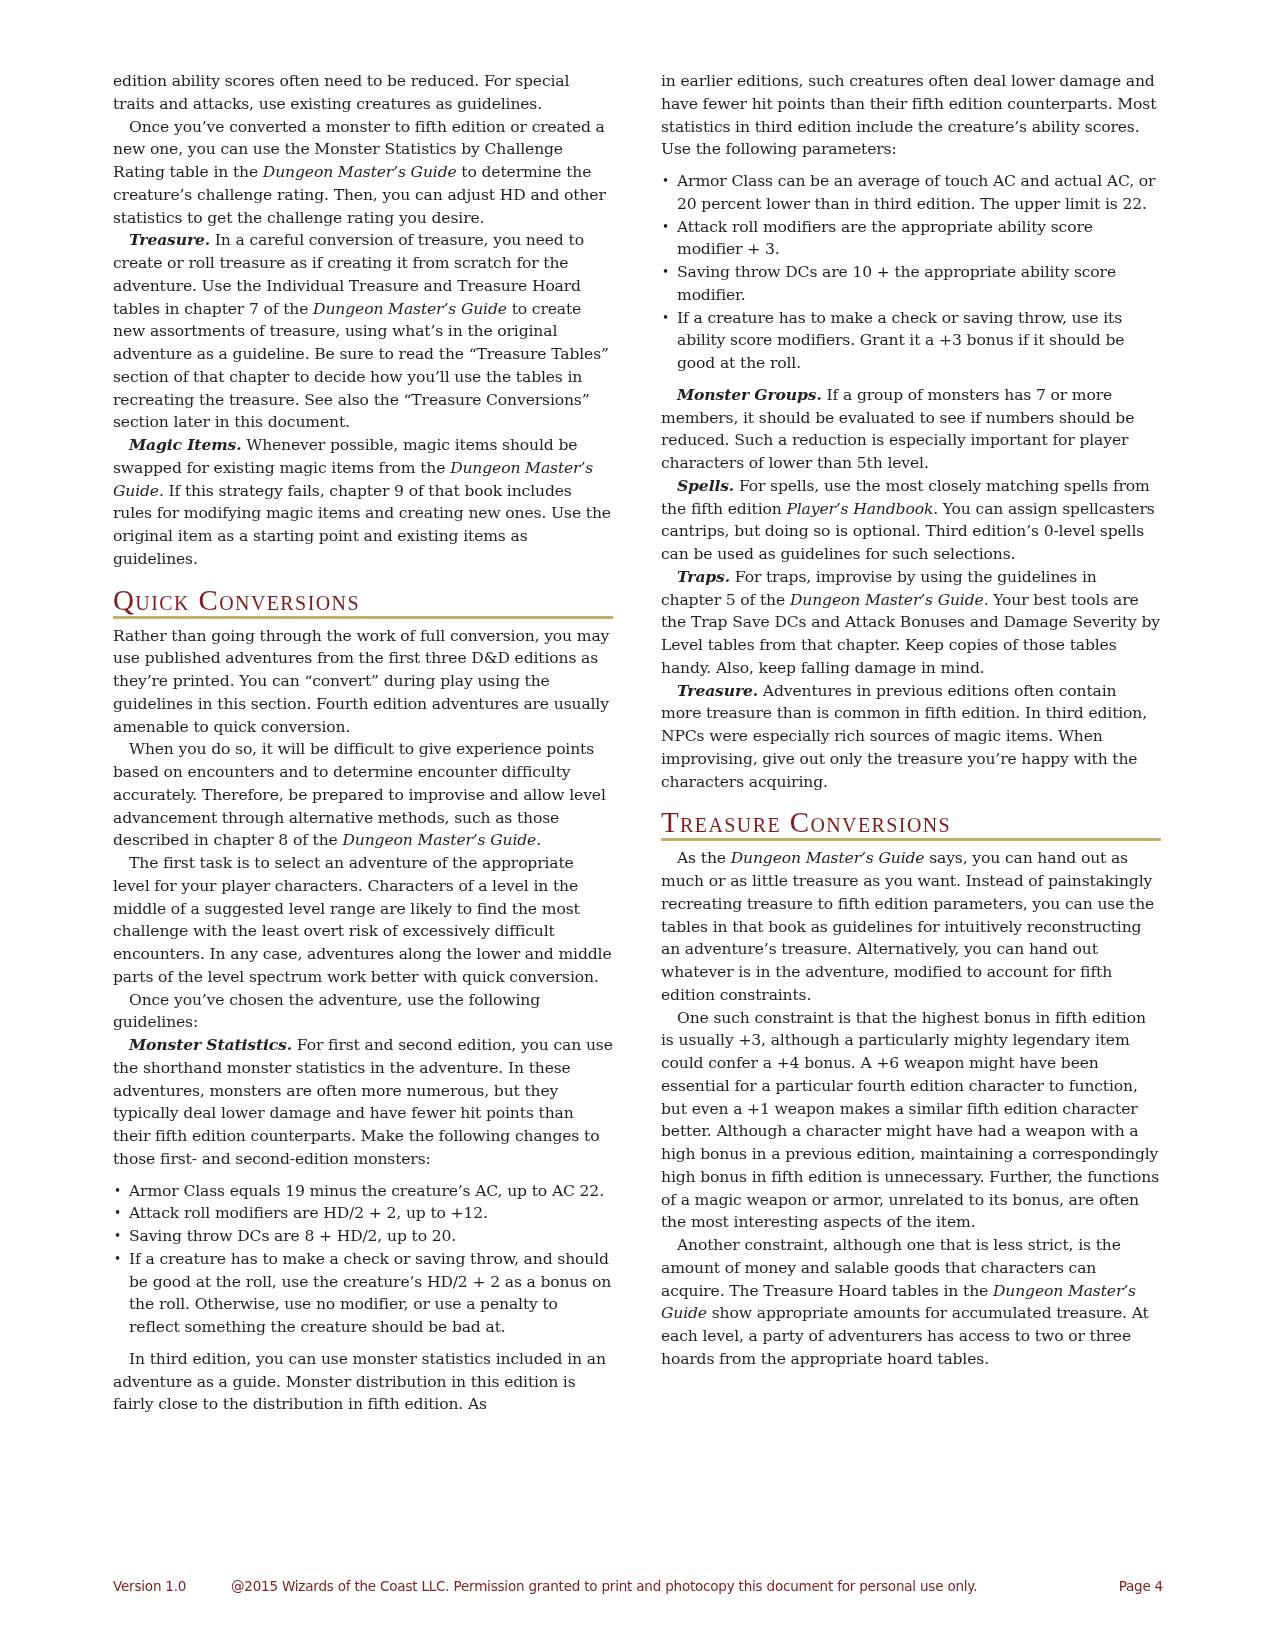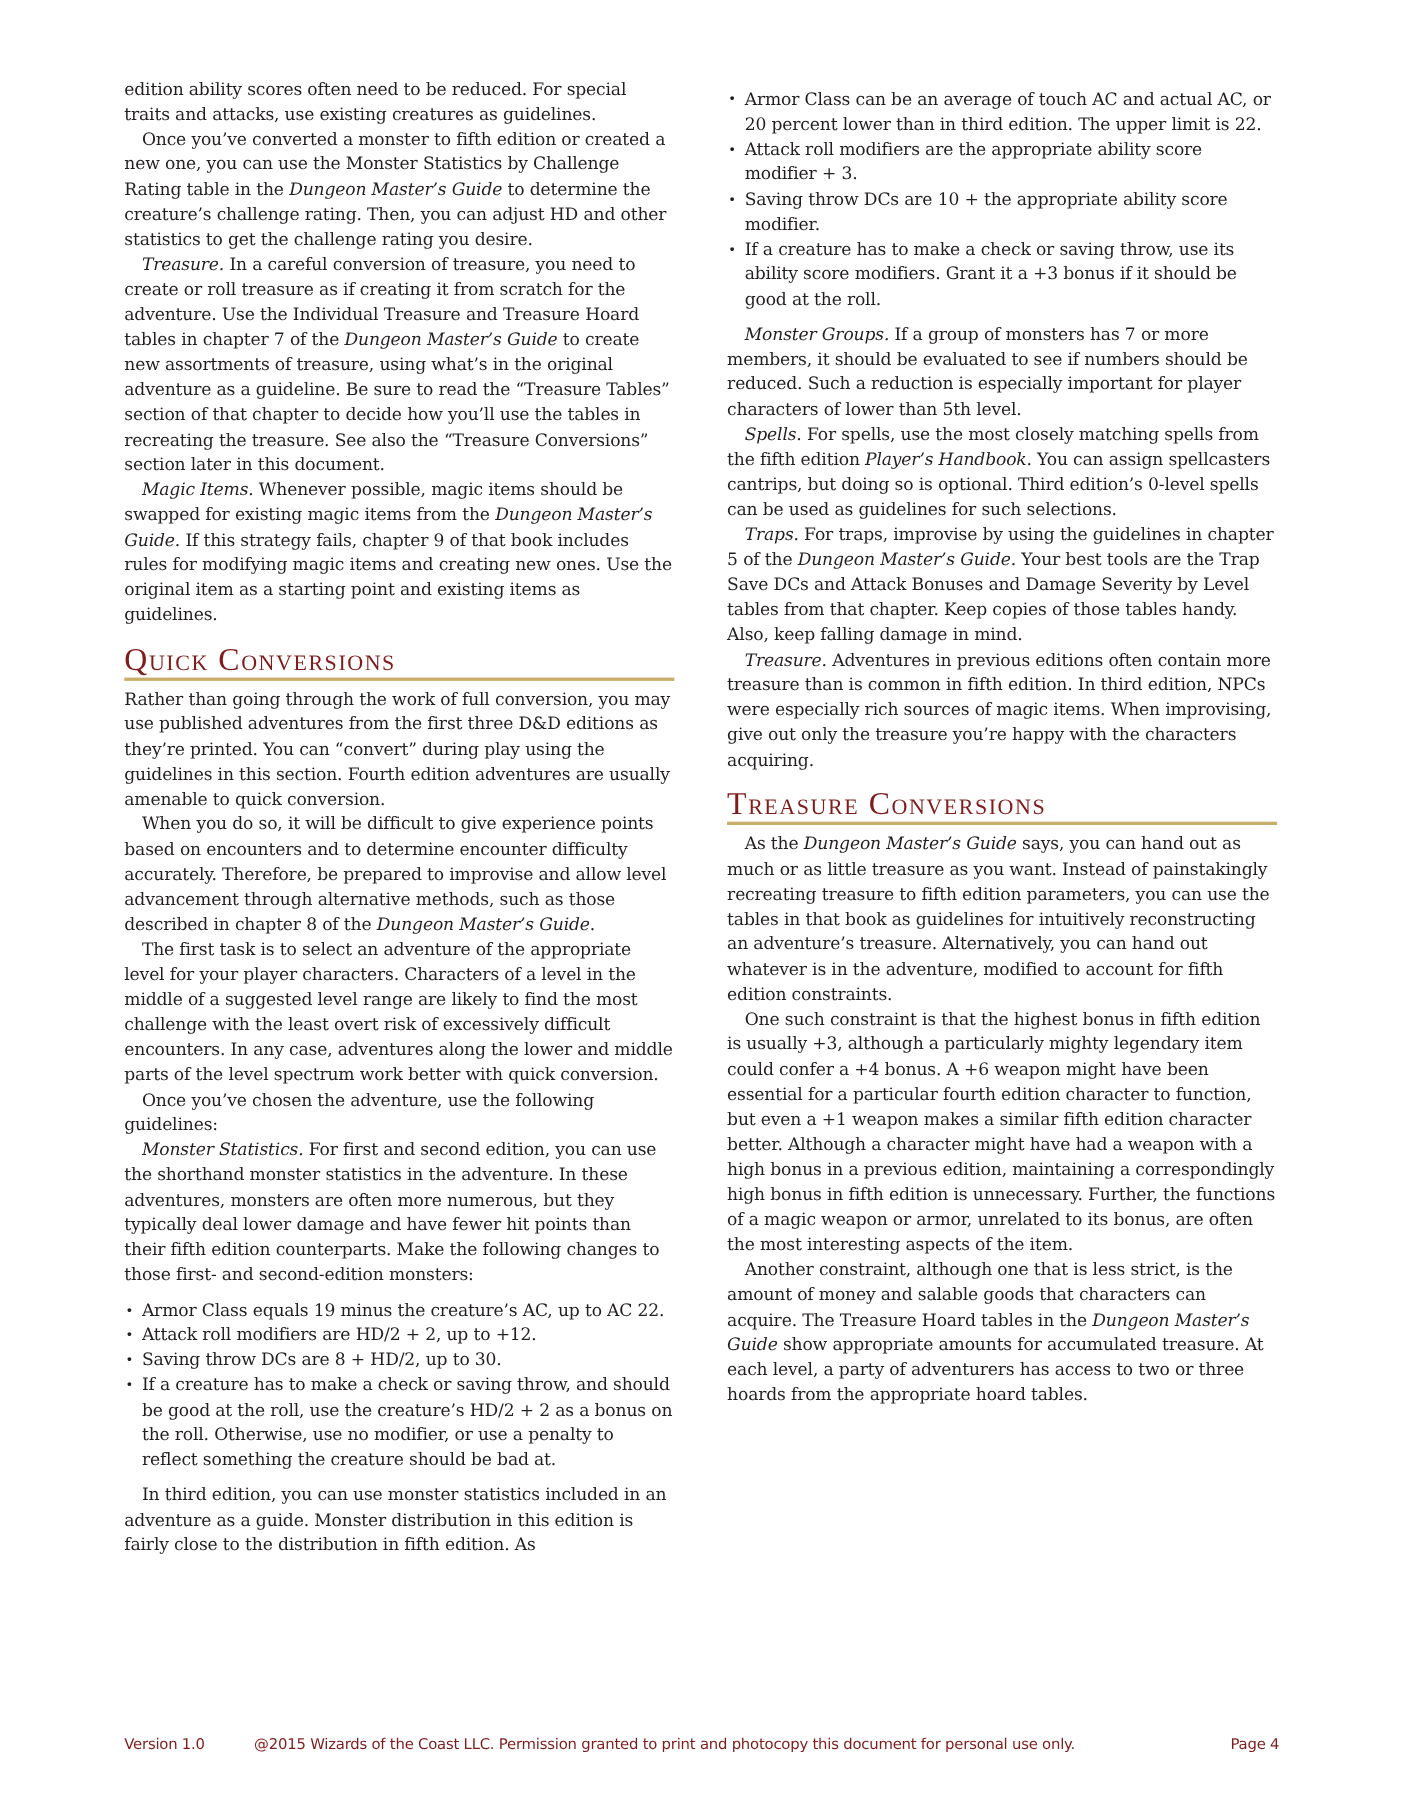--- a/index.html
+++ b/index.html
@@ -5,21 +5,21 @@
   html, body { margin: 0; padding: 0; background: #ffffff; }
   body { width: 1275px; height: 1650px; position: relative; overflow: hidden; }
   .page { position: absolute; left: 0; top: 0; width: 1043px; height: 1650px; }
   .col { position: absolute; top: 70px; width: 500px;
          font-family: "DejaVu Serif", "Liberation Serif", serif;
          font-size: 15.6px; line-height: 22.75px; color: #231f20; letter-spacing: -0.15px; }
   .col.left { left: 113px; }
   .col.right { left: 661px; }
   p { margin: 0; }
   p.ind { text-indent: 16px; }
-  b.run { font-weight: normal; font-style: italic; }
+  b.run { font-weight: bold; font-style: italic; }
   i { font-style: italic; }
   ul { margin: 9px 0 9px 0; padding: 0; list-style: none; }
   ul li { position: relative; padding-left: 16px; }
   ul li::before { content: "•"; position: absolute; left: 1px; top: 0; font-size: 12px; }
   h2 { margin: 14px 0 6px 0; padding: 0 0 1px 0;
        font-family: "Liberation Serif", "DejaVu Serif", serif; font-weight: normal;
        font-variant: small-caps; font-size: 29px; line-height: 30px; letter-spacing: 1.4px;
        color: #7f1d1d; border-bottom: 3px solid #c9ad6a; }
   .footer { position: absolute; top: 1578px; left: 113px; width: 1050px; height: 20px;
             font-family: "DejaVu Sans", "Liberation Sans", sans-serif; font-size: 13.5px;
@@ -42,27 +42,28 @@
     <h2>Quick Conversions</h2>
 
     <p>Rather than going through the work of full conversion, you may use published adventures from the first three D&amp;D editions as they’re printed. You can “convert” during play using the guidelines in this section. Fourth edition adventures are usually amenable to quick conversion.</p>
     <p class="ind"><span>When you do so, it will be difficult to give experience points based on encounters and to determine encounter difficulty accurately. Therefore, be prepared to improvise and allow level advancement through alternative methods, such as those described in chapter 8 of the </span><i>Dungeon Master’s Guide</i><span>.</span></p>
     <p class="ind">The first task is to select an adventure of the appropriate level for your player characters. Characters of a level in the middle of a suggested level range are likely to find the most challenge with the least overt risk of excessively difficult encounters. In any case, adventures along the lower and middle parts of the level spectrum work better with quick conversion.</p>
     <p class="ind">Once you’ve chosen the adventure, use the following guidelines:</p>
     <p class="ind"><b class="run">Monster Statistics.</b><span> For first and second edition, you can use the shorthand monster statistics in the adventure. In these adventures, monsters are often more numerous, but they typically deal lower damage and have fewer hit points than their fifth edition counterparts. Make the following changes to those first- and second-edition monsters:</span></p>
     <ul>
       <li>Armor Class equals 19 minus the creature’s AC, up to AC 22.</li>
       <li>Attack roll modifiers are HD/2 + 2, up to +12.</li>
-      <li>Saving throw DCs are 8 + HD/2, up to 30.</li>
+      <li>Saving throw DCs are 8 + HD/2, up to 20.</li>
       <li>If a creature has to make a check or saving throw, and should be good at the roll, use the creature’s HD/2 + 2 as a bonus on the roll. Otherwise, use no modifier, or use a penalty to reflect something the creature should be bad at.</li>
     </ul>
     <p class="ind">In third edition, you can use monster statistics included in an adventure as a guide. Monster distribution in this edition is fairly close to the distribution in fifth edition. As</p>
   </div>
 
   <div class="col right">
+    <p>in earlier editions, such creatures often deal lower damage and have fewer hit points than their fifth edition counterparts. Most statistics in third edition include the creature’s ability scores. Use the following parameters:</p>
     <ul>
       <li>Armor Class can be an average of touch AC and actual AC, or 20 percent lower than in third edition. The upper limit is 22.</li>
       <li>Attack roll modifiers are the appropriate ability score modifier + 3.</li>
       <li>Saving throw DCs are 10 + the appropriate ability score modifier.</li>
       <li>If a creature has to make a check or saving throw, use its ability score modifiers. Grant it a +3 bonus if it should be good at the roll.</li>
     </ul>
     <p class="ind"><b class="run">Monster Groups.</b><span> If a group of monsters has 7 or more members, it should be evaluated to see if numbers should be reduced. Such a reduction is especially important for player characters of lower than 5th level.</span></p>
     <p class="ind"><b class="run">Spells.</b><span> For spells, use the most closely matching spells from the fifth edition </span><i>Player’s Handbook</i><span>. You can assign spellcasters cantrips, but doing so is optional. Third edition’s 0-level spells can be used as guidelines for such selections.</span></p>
     <p class="ind"><b class="run">Traps.</b><span> For traps, improvise by using the guidelines in chapter 5 of the </span><i>Dungeon Master’s Guide</i><span>. Your best tools are the Trap Save DCs and Attack Bonuses and Damage Severity by Level tables from that chapter. Keep copies of those tables handy. Also, keep falling damage in mind.</span></p>
     <p class="ind"><b class="run">Treasure.</b><span> Adventures in previous editions often contain more treasure than is common in fifth edition. In third edition, NPCs were especially rich sources of magic items. When improvising, give out only the treasure you’re happy with the characters acquiring.</span></p>

